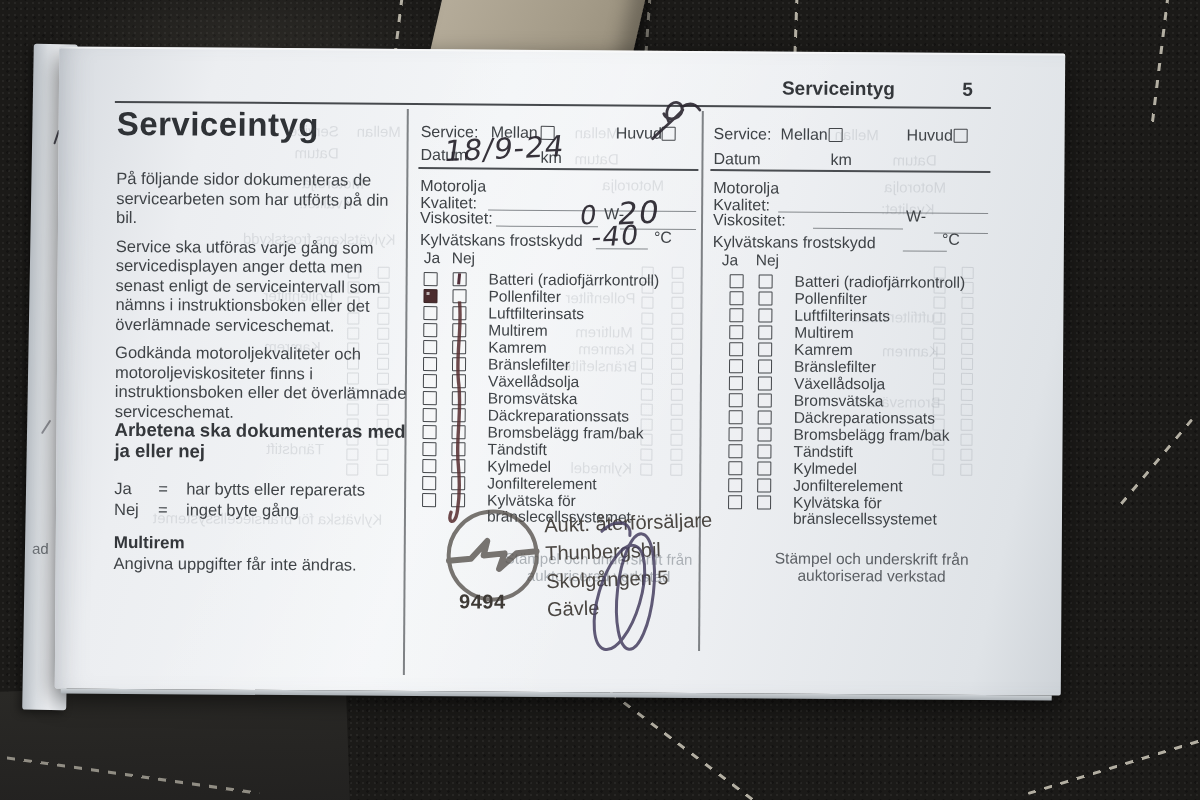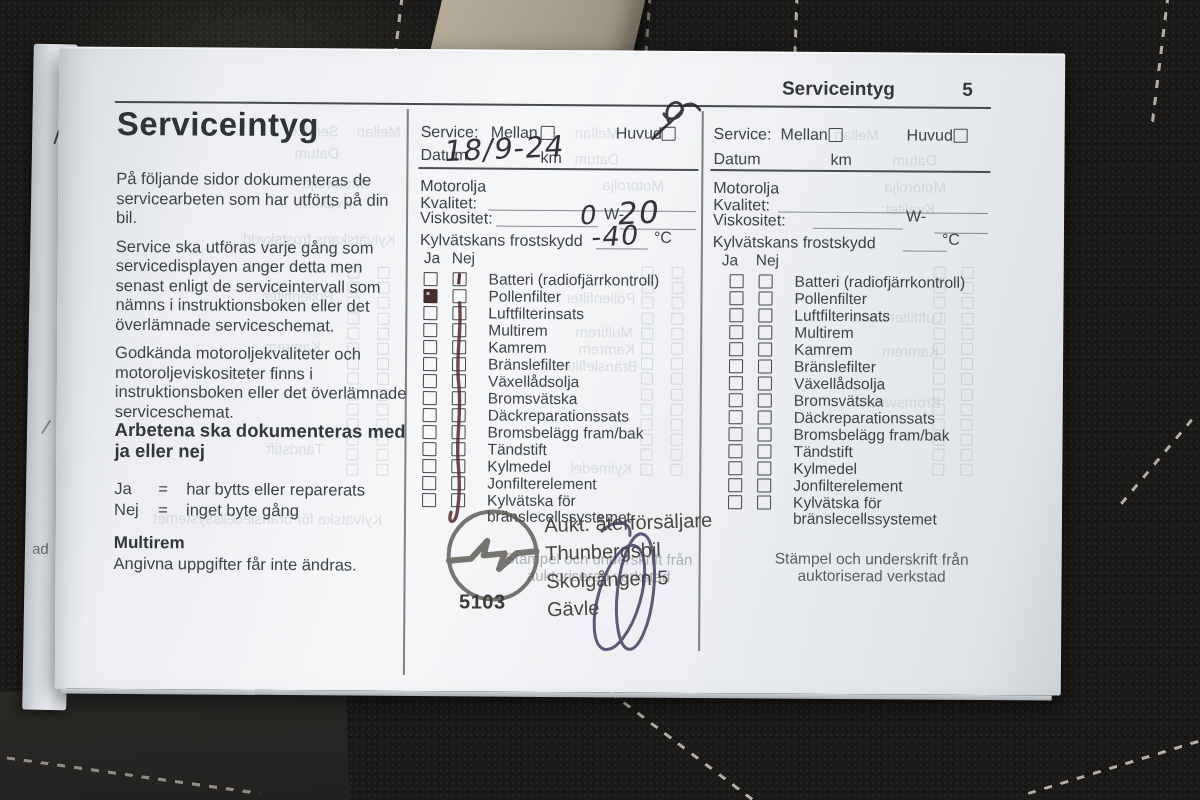--- a/index.html
+++ b/index.html
@@ -317,21 +317,21 @@
         <path d="M10 0 C 13 28, 6 56, 10 84 C 13 112, 7 140, 10 164 C 12 184, 11 200, 9 212 C 7 224, -1 222, 3 211" fill="none" stroke="#5a3133" stroke-width="3.4" stroke-linecap="round" opacity=".88"></path>
       </svg>
 
       <div class="faint-note fn1">Stämpel och underskrift från</div>
       <div class="faint-note fn2">auktoriserad verkstad</div>
 
       <svg class="stamp-logo" width="104" height="104" viewBox="-52 -52 104 104">
         <circle cx="0" cy="0" r="44" fill="none" stroke="#55504b" stroke-width="4"></circle>
         <path d="M-44 1 H-22 L-4 -15 L-9 -1 H12 L5 14 L24 0 H44" fill="none" stroke="#55504b" stroke-width="6" stroke-linejoin="round" stroke-linecap="round"></path>
       </svg>
-      <div class="stamp-code">5103</div>
+      <div class="stamp-code">9494</div>
       <div class="dealer">
         <div>Aukt. återförsäljare</div>
         <div>Thunbergsbil</div>
         <div>Skolgången 5</div>
         <div>Gävle</div>
       </div>
       <svg class="sig" width="112" height="160" viewBox="0 0 112 160">
         <g fill="none" stroke="#463f60" stroke-width="3" stroke-linecap="round" opacity=".85">
           <ellipse cx="48" cy="92" rx="21" ry="54" transform="rotate(16 48 92)"></ellipse>
           <ellipse cx="64" cy="86" rx="18" ry="58" transform="rotate(6 64 86)"></ellipse>

